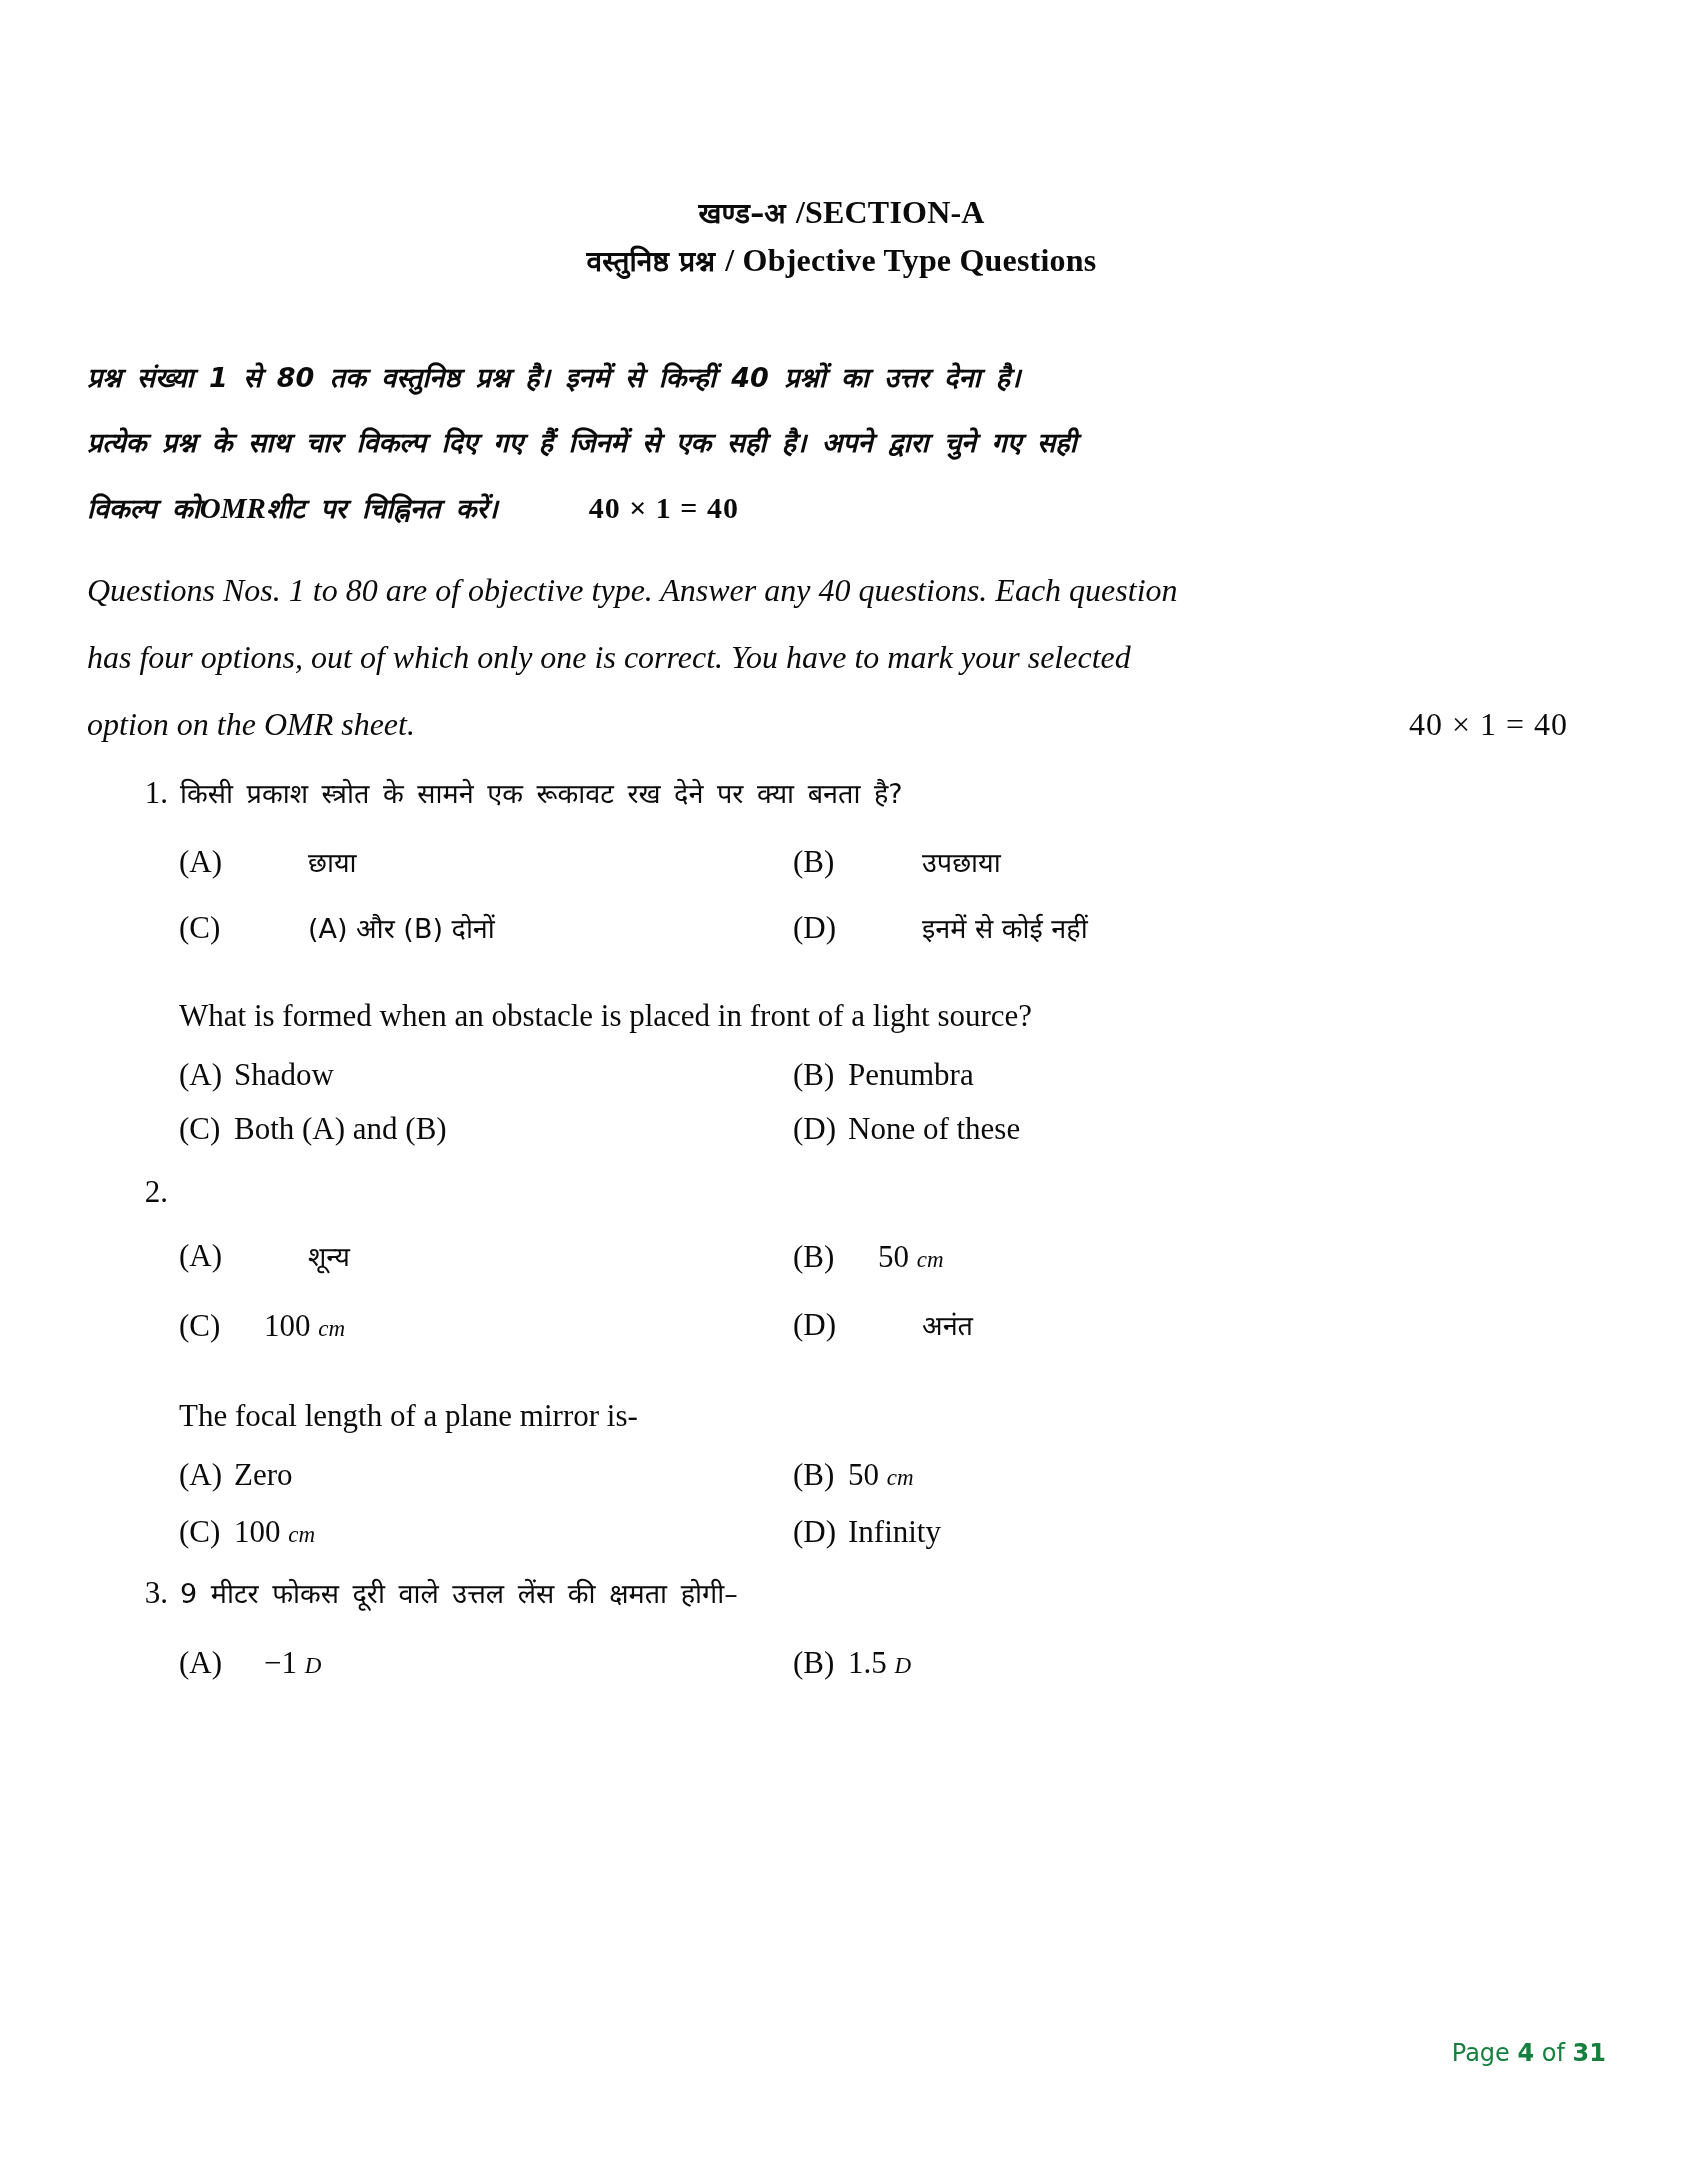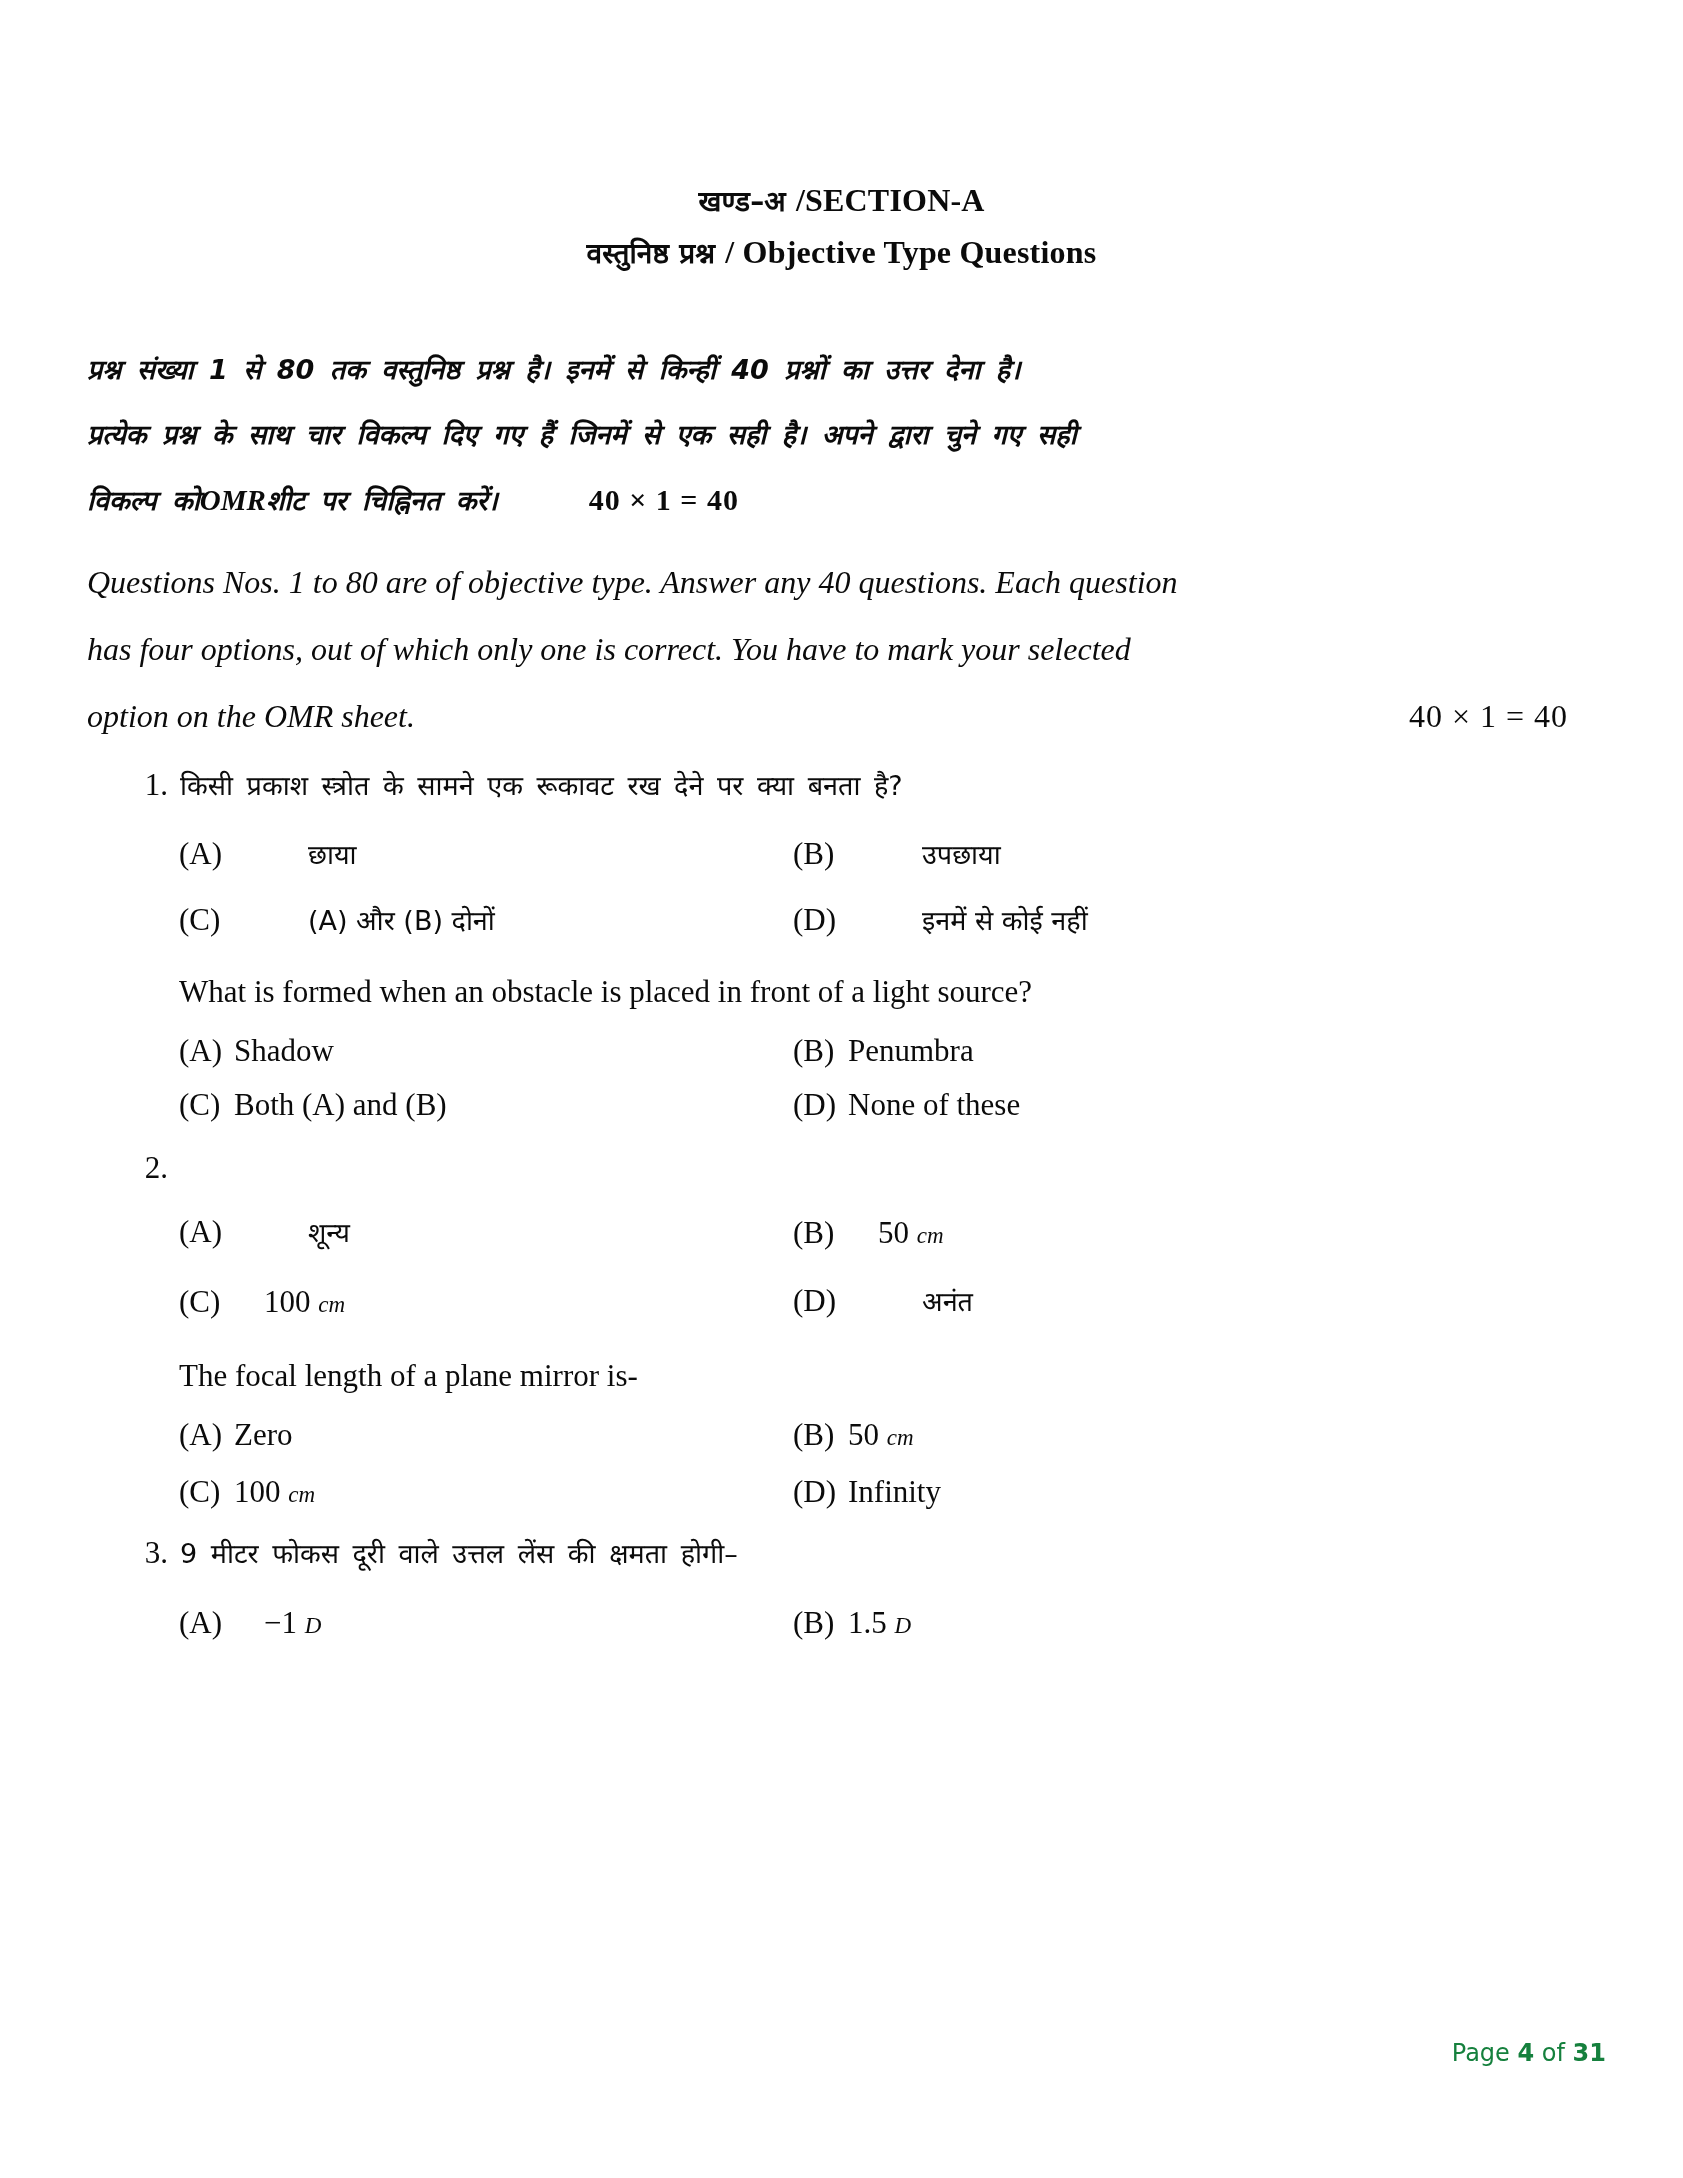--- a/index.html
+++ b/index.html
@@ -24,21 +24,22 @@
     text-align: center;
     padding-top: 176px;
   }
   .header-line {
     font-family: "Liberation Serif", "DejaVu Serif", serif;
     font-weight: bold;
     letter-spacing: 0.2px;
   }
   .header-line-1 {
     font-size: 32px;
-    line-height: 48px;
+    line-height: 40px;
+    margin-top: 16px;
   }
   .header-line-2 {
     font-size: 32px;
     line-height: 52px;
   }
   .hi {
     font-family: "DejaVu Sans", "Liberation Sans", sans-serif;
     font-size: 28px;
     font-weight: bold;
   }
@@ -165,21 +166,21 @@
   .opt-text-hi .unit {
     font-family: "Liberation Serif", "DejaVu Serif", serif;
     font-style: italic;
     font-size: 23px;
   }
   .q-text-en {
     margin-left: 57px;
     font-family: "Liberation Serif", "DejaVu Serif", serif;
     font-size: 31px;
     line-height: 48px;
-    margin-top: 28px;
+    margin-top: 44px;
   }
   .en-opts {
     margin-left: 57px;
     width: 1228px;
   }
   .en-opts .opt-row {
     margin-top: 16px;
   }
 
   

